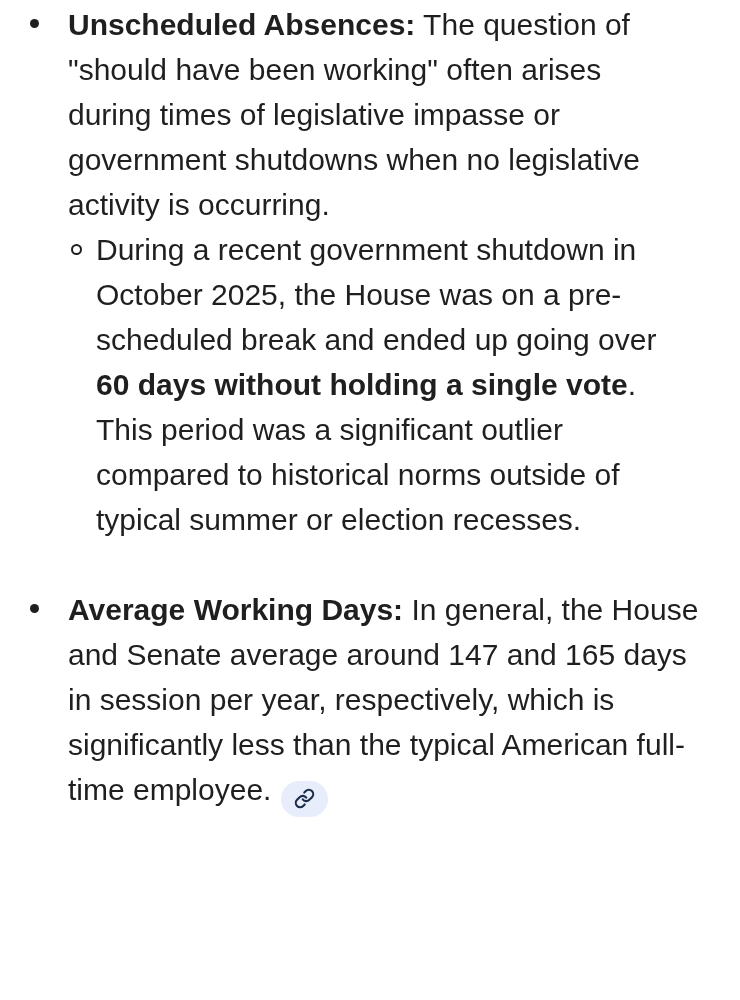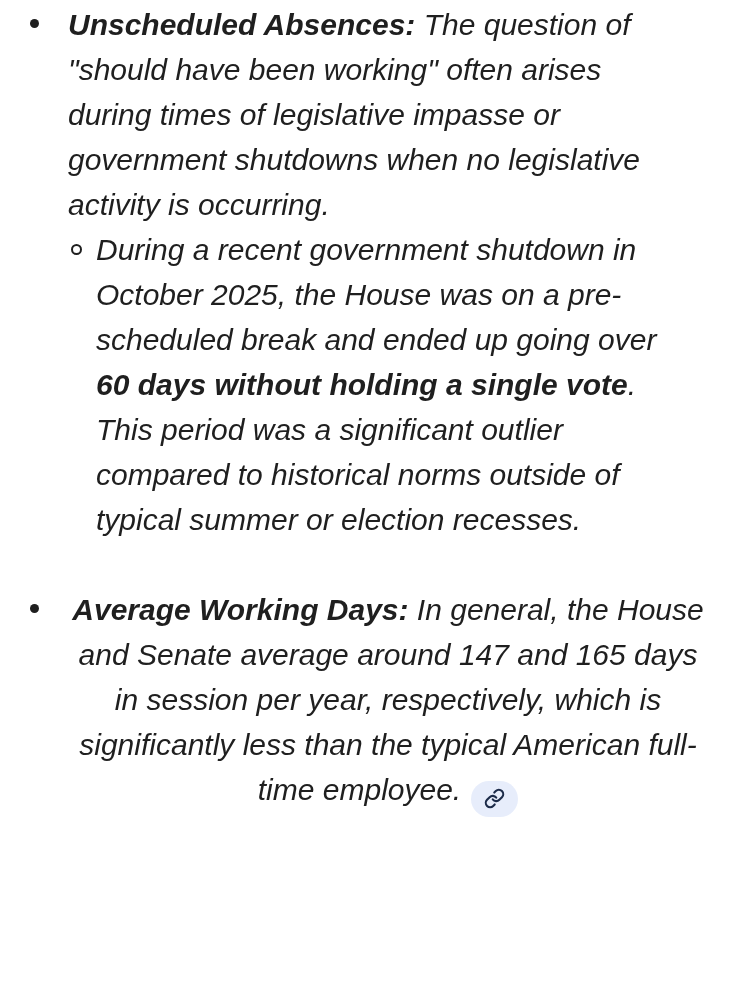--- a/index.html
+++ b/index.html
@@ -17,27 +17,26 @@
     color: #1f1f1f;
     padding-top: 2px;
     box-sizing: border-box;
   }
   b { font-weight: 700; }
 
   ul.list, ul.sub-list {
     list-style: none;
     margin: 0;
     padding: 0;
-    font-style: italic;
   }
   .top-item {
     position: relative;
     padding-left: 68px;
   }
-  .top-item + .top-item { margin-top: 45px; text-align: center; }
+  .top-item + .top-item { margin-top: 45px; }
 
   .dot {
     position: absolute;
     left: 30px;
     top: 17px;
     width: 9px;
     height: 9px;
     border-radius: 50%;
     background: #1f1f1f;
   }

